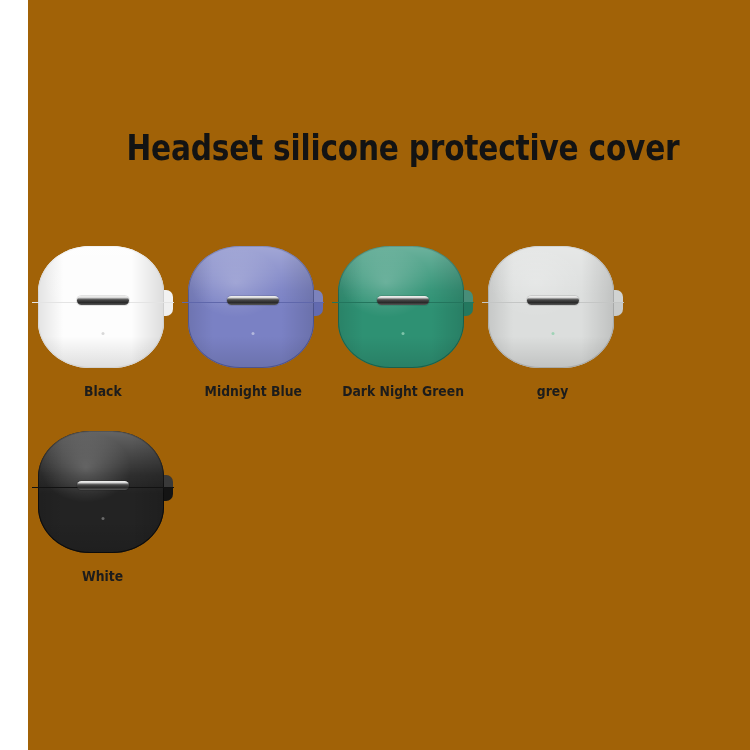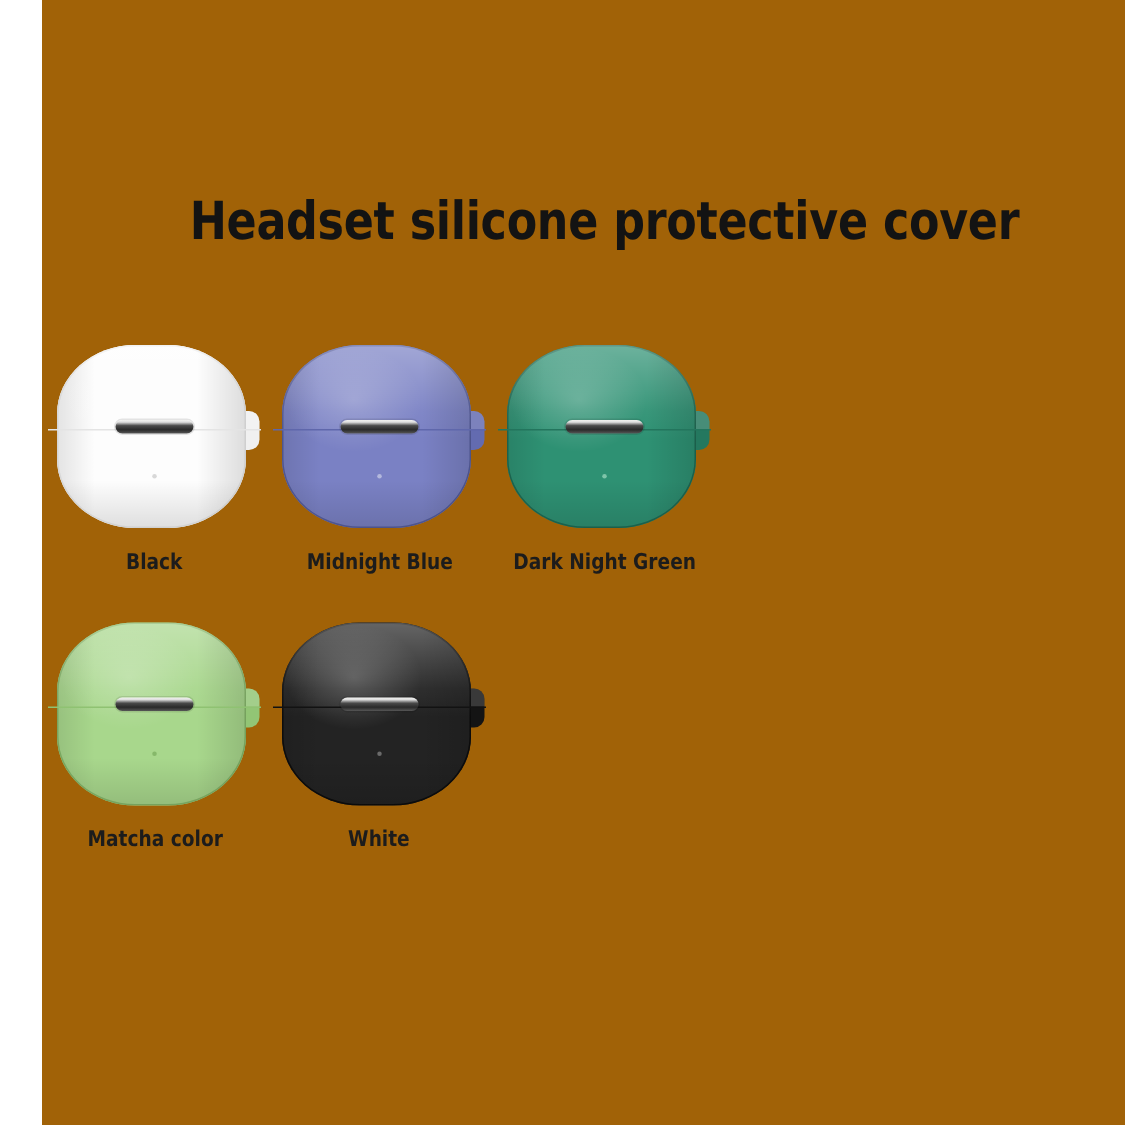--- a/index.html
+++ b/index.html
@@ -38,21 +38,21 @@
     font-stretch: condensed;
     transform: scaleX(0.94);
     transform-origin: center center;
     white-space: nowrap;
   }
 
   
   .grid {
     position: absolute;
     left: 0;
-    top: 220px;
+    top: 236px;
     width: 611px;
   }
   .row {
     display: flex;
     width: 750px;
     height: 185px;
     align-items: flex-start;
   }
   .cell {
     width: 150px;
@@ -208,35 +208,35 @@
           <div class="tab" style="background: rgb(36, 120, 95);"></div>
           <div class="body" style="background: rgb(46, 145, 115); box-shadow: rgb(31, 108, 85) 0px 0px 0px 1px inset;"></div>
           <div class="seam" style="background: rgb(35, 117, 93);"></div>
           <div class="slot"></div>
           <div class="led" style="background: rgb(126, 196, 169);"></div>
         </div>
         <div class="label">Dark Night Green</div>
       </div>
 
 
+      <div class="cell">
+        <div class="case-wrap">
+          <div class="tab" style="background: rgb(201, 203, 202);"></div>
+          <div class="body" style="background: rgb(220, 222, 221); box-shadow: rgb(191, 193, 192) 0px 0px 0px 1px inset;"></div>
+          <div class="seam" style="background: rgb(196, 198, 197);"></div>
+          <div class="slot"></div>
+          <div class="led" style="background: rgb(159, 211, 182);"></div>
+        </div>
+        <div class="label">grey</div>
+      </div>
 
     </div>
 
     <div class="row">
 
-      <div class="cell">
-        <div class="case-wrap">
-          <div class="tab" style="background: rgb(146, 197, 117);"></div>
-          <div class="body" style="background: rgb(168, 215, 140); box-shadow: rgb(134, 184, 106) 0px 0px 0px 1px inset;"></div>
-          <div class="seam" style="background: rgb(143, 194, 114);"></div>
-          <div class="slot"></div>
-          <div class="led" style="background: rgb(134, 184, 106);"></div>
-        </div>
-        <div class="label">Matcha color</div>
-      </div>
 
 
 
       <div class="cell">
         <div class="case-wrap">
           <div class="tab" style="background: rgb(20, 20, 20);"></div>
           <div class="body" style="background: rgb(35, 35, 35); box-shadow: rgb(13, 13, 13) 0px 0px 0px 1px inset;"></div>
           <div class="seam" style="background: rgb(18, 18, 18);"></div>
           <div class="slot"></div>
           <div class="led" style="background: rgb(106, 106, 106);"></div>

